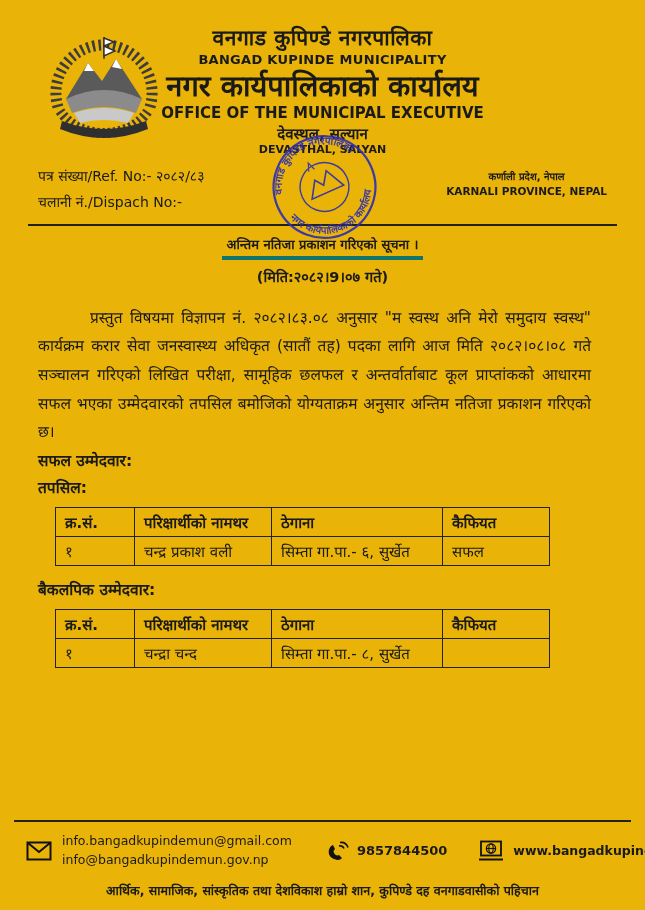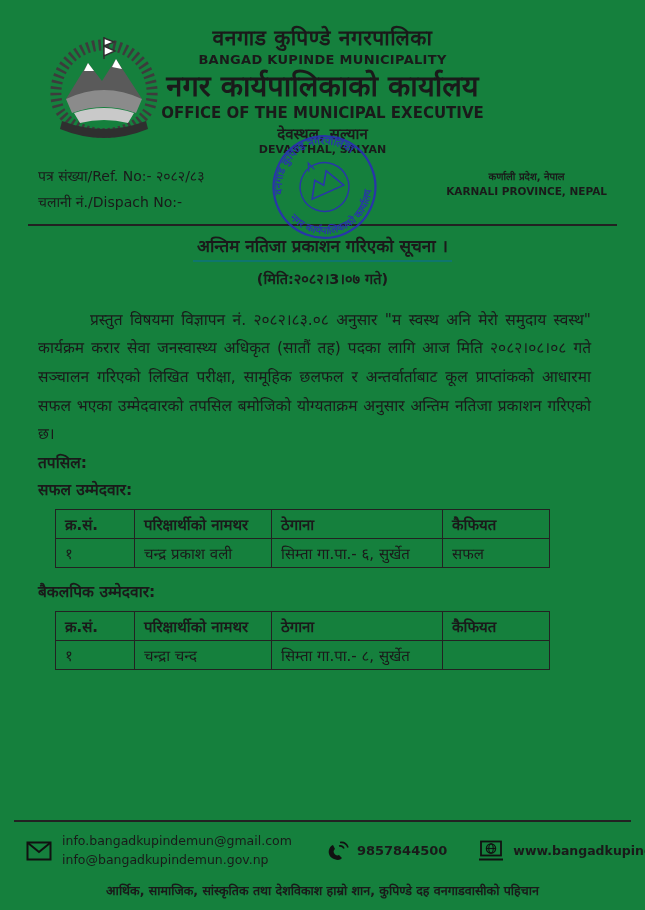--- a/index.html
+++ b/index.html
@@ -1,20 +1,20 @@
 <!DOCTYPE html>
 <html><head>
 <meta charset="utf-8">
 <style>
   html,body{margin:0;padding:0;background:#e8e8e8;}
   .page{
     position:relative;
     width:645px;height:910px;
     margin:0 auto;
-    background:#15803d;
+    background:#eab308;
     font-family:"DejaVu Sans","Liberation Sans",sans-serif;
     color:#1a1a1a;
     overflow:hidden;
   }
   
   .emblem{position:absolute;left:44px;top:28px;width:120px;height:122px;}
   .header-text{padding-top:26px;text-align:center;line-height:1.15;}
   .org-np{font-size:21px;font-weight:bold;letter-spacing:.5px;}
   .org-en{font-size:13px;font-weight:bold;margin-top:3px;letter-spacing:.3px;}
   .office-np{font-size:29px;font-weight:bold;margin-top:2px;}
@@ -26,22 +26,22 @@
   .meta-left{font-size:14px;line-height:1.9;}
   .meta-right{text-align:center;padding-top:6px;}
   .province-np{font-size:10px;font-weight:bold;}
   .province-en{font-size:10.5px;font-weight:bold;margin-top:2px;}
   .rule{border:none;border-top:2px solid #222;margin:8px 28px 0 28px;}
   
   .stamp{position:absolute;left:262px;top:126px;width:125px;height:122px;opacity:.9;pointer-events:none;}
   
   .title-wrap{text-align:center;margin-top:8px;}
   .notice-title{
-    display:inline-block;font-size:17px;font-weight:bold;
-    border-bottom:2px solid #0f766e;padding:0 4px 3px 4px;
+    display:inline-block;font-size:13px;font-weight:bold;
+    border-bottom:4px solid #0f766e;padding:0 4px 3px 4px;
   }
   .notice-date{text-align:center;font-size:14.5px;font-weight:bold;margin-top:6px;}
   .body-para{
     margin:18px 54px 0 38px;font-size:15.5px;line-height:1.85;
     text-align:justify;text-indent:52px;
   }
   .label-line{margin:2px 38px 0 38px;font-size:15.5px;font-weight:bold;line-height:1.6;}
   
   table.result{
     border-collapse:collapse;margin:6px 0 0 55px;
@@ -140,26 +140,26 @@
       <path d="M44,66 L54,50 L60,58 L68,46 L78,66 Z" stroke-width="1.6"></path>
       <path d="M52,40 l3,-8 l3,8" stroke-width="1.2"></path>
     </g>
   </svg>
 
   <hr class="rule">
 
   <div class="title-wrap">
     <div class="notice-title">अन्तिम नतिजा प्रकाशन गरिएको सूचना ।</div>
   </div>
-  <div class="notice-date">(मिति:२०८२।3।०७ गते)</div>
+  <div class="notice-date">(मिति:२०८२।9।०७ गते)</div>
 
   <p class="body-para">प्रस्तुत विषयमा विज्ञापन नं. २०८२।८३.०८ अनुसार "म स्वस्थ अनि मेरो समुदाय स्वस्थ" कार्यक्रम करार सेवा जनस्वास्थ्य अधिकृत (सातौं तह) पदका लागि आज मिति २०८२।०८।०८ गते सञ्चालन गरिएको लिखित परीक्षा, सामूहिक छलफल र अन्तर्वार्ताबाट कूल प्राप्तांकको आधारमा सफल भएका उम्मेदवारको तपसिल बमोजिको योग्यताक्रम अनुसार अन्तिम नतिजा प्रकाशन गरिएको छ।</p>
 
+  <div class="label-line">सफल उम्मेदवार:</div>
   <div class="label-line">तपसिल:</div>
-  <div class="label-line">सफल उम्मेदवार:</div>
 
   <table class="result">
     <tbody>
         <tr>
       <th class="col-sn">क्र.सं.</th>
       <th class="col-name">परिक्षार्थीको नामथर</th>
       <th class="col-addr">ठेगाना</th>
       <th class="col-rem">कैफियत</th>
     </tr>
     <tr>

